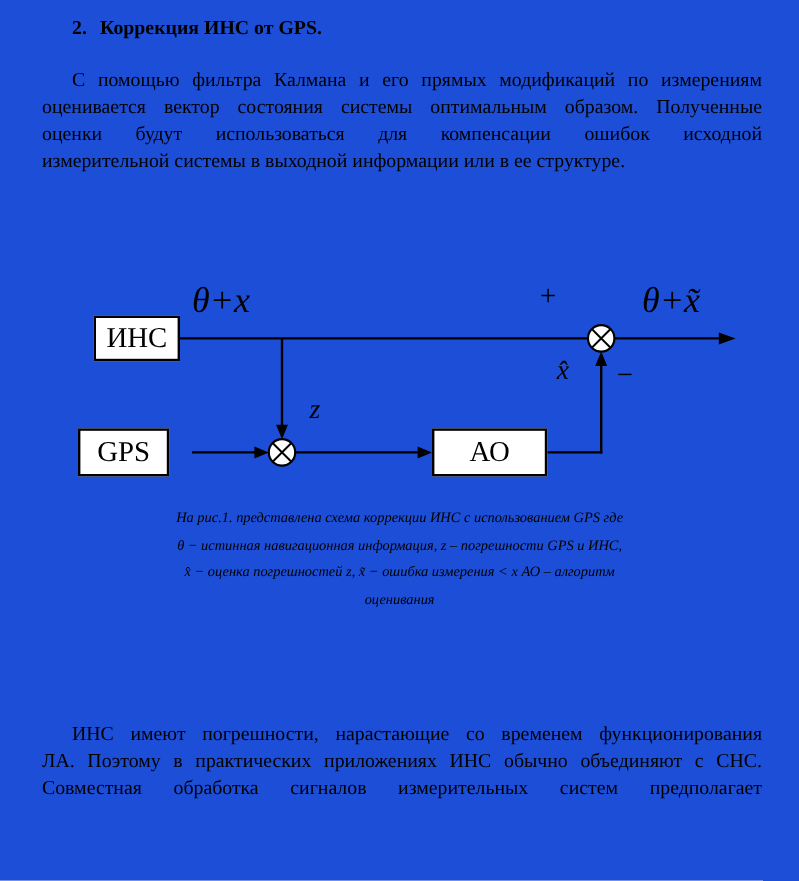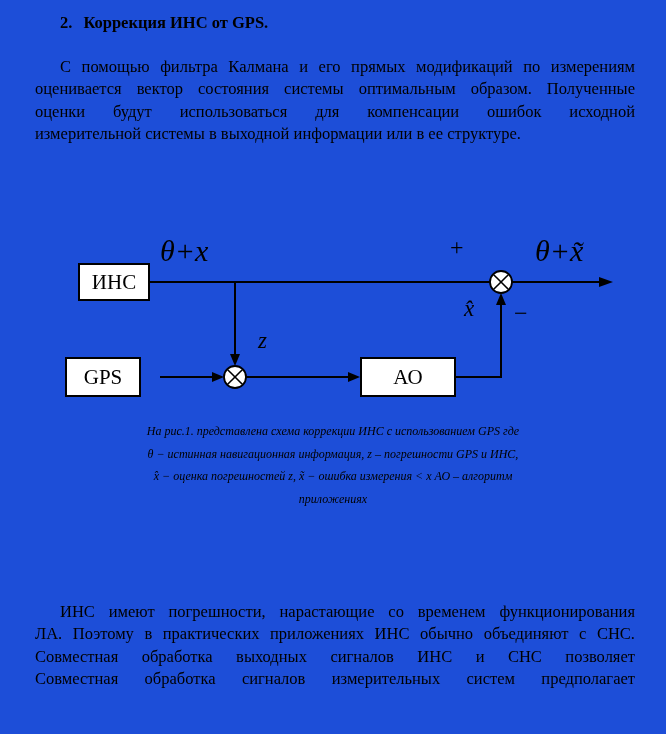--- a/index.html
+++ b/index.html
@@ -37,21 +37,21 @@
   }
   .diagram {
     position: absolute; left: 0; top: 232px;
     width: 666px; height: 186px;
   }
   .diagram svg { position: absolute; left: 0; top: 0; }
   .dbox {
     position: absolute;
     border: 2px solid #000; background: #fff;
     display: flex; align-items: center; justify-content: center;
-    font-size: 21px; line-height: 1;
+    font-size: 24px; line-height: 1;
   }
   #box-ins { left: 78px;  top: 31px;  width: 72px; height: 38px; }
   #box-gps { left: 65px;  top: 125px; width: 76px; height: 40px; }
   #box-ao  { left: 360px; top: 125px; width: 96px; height: 40px; }
   .dlabel { position: absolute; font-size: 30px; line-height: 1.1; white-space: nowrap; }
   .dlabel.math { font-style: italic; }
   #lbl-input  { left: 160px; top: 2px; }
   #lbl-plus   { left: 450px; top: 2px; font-size: 24px; }
   #lbl-output { left: 535px; top: 2px; }
   #lbl-z      { left: 258px; top: 96px; font-size: 23px; }
@@ -113,23 +113,22 @@
     <div class="dlabel math" id="lbl-output">θ+x̃</div>
     <div class="dlabel math" id="lbl-z">z</div>
     <div class="dlabel math" id="lbl-xhat">x̂</div>
     <div class="dlabel" id="lbl-minus">−</div>
   </div>
 
   <div class="caption">
     <div class="cap-line">На рис.1. представлена схема коррекции ИНС с использованием GPS где</div>
     <div class="cap-line">θ − истинная навигационная информация, z – погрешности GPS и ИНС,</div>
     <div class="cap-line">x̂ − оценка погрешностей z, x̃ − ошибка измерения &lt; x   АО – алгоритм</div>
-    <div class="cap-line">приложениях</div>
+    <div class="cap-line">оценивания</div>
   </div>
 
   <div class="para" id="para2">
     <div class="line indent">ИНС имеют погрешности, нарастающие со временем функционирования</div>
     <div class="line">ЛА. Поэтому в практических приложениях ИНС обычно объединяют с СНС.</div>
-    <div class="line">Совместная обработка выходных сигналов ИНС и СНС позволяет</div>
     <div class="line">Совместная обработка сигналов измерительных систем предполагает</div>
   </div>
 
 </div>
 
 </body></html>

